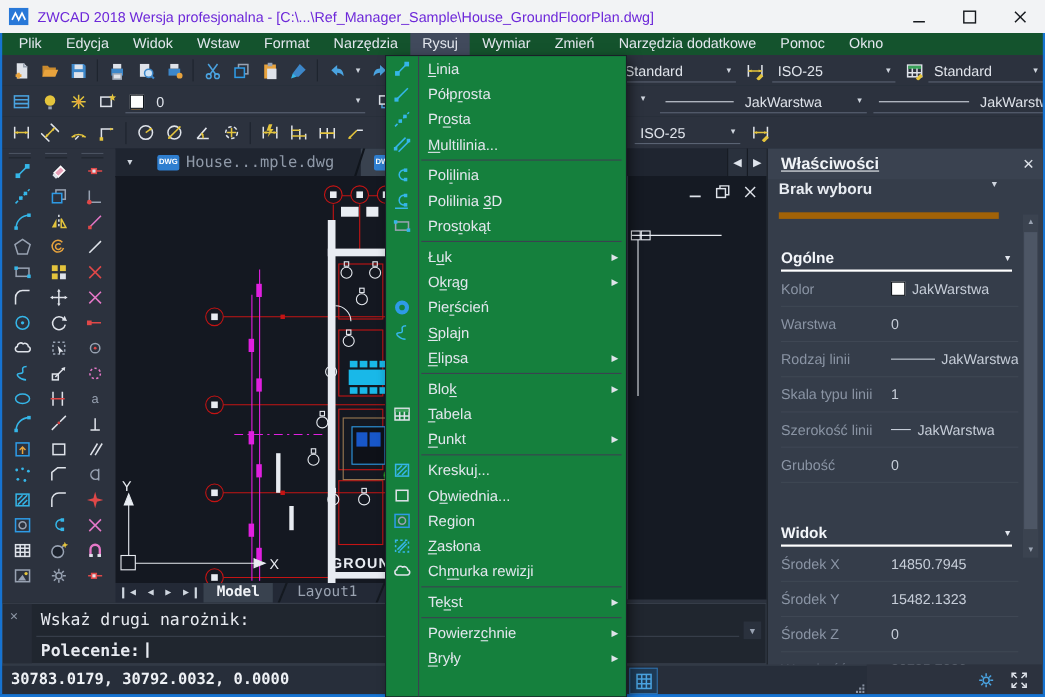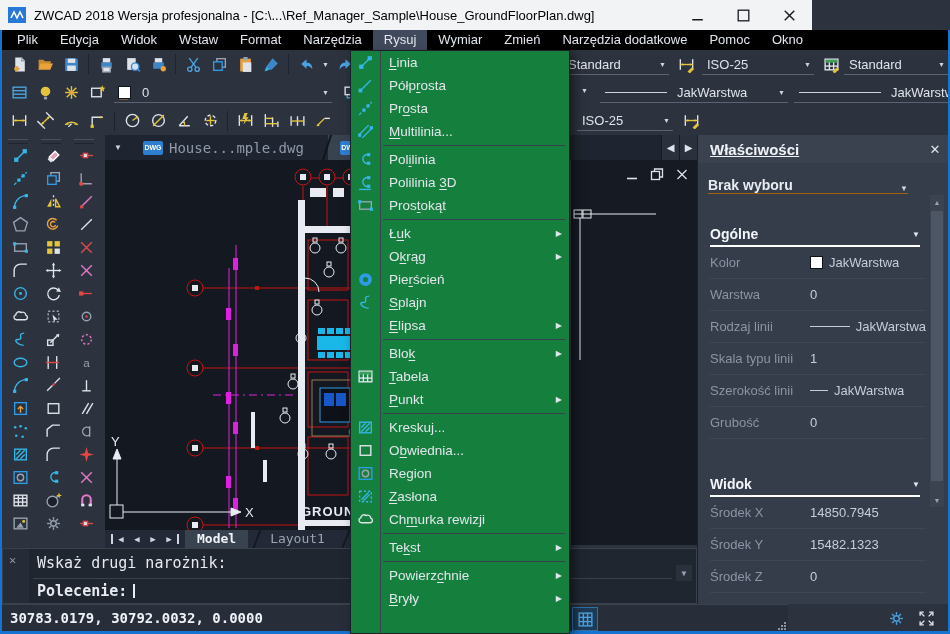--- a/index.html
+++ b/index.html
@@ -1,25 +1,25 @@
 <!DOCTYPE html>
 <html><head>
 <meta charset="utf-8">
 <style>
   html,body{margin:0;padding:0;background:#10141b;}
   #app{position:relative;width:950px;height:634px;overflow:hidden;background:#2c323e;
        font-family:"Liberation Sans",sans-serif;-webkit-font-smoothing:antialiased;}
   
-  .titlebar{position:absolute;left:0;top:0;width:812px;height:30px;background:#f2f3f5;
-            display:flex;align-items:center;color:#000000;}
+  .titlebar{position:absolute;left:0;top:0;width:950px;height:30px;background:#f2f3f5;
+            display:flex;align-items:center;color:#6d28d9;}
   .title-text{font-size:13px;margin-left:8px;white-space:nowrap;}
   .win-controls{position:absolute;right:0;top:0;height:30px;display:flex;}
   .win-btn{width:46px;height:30px;display:flex;align-items:center;justify-content:center;}
   
-  .menubar{position:absolute;left:0;top:30px;width:950px;height:20px;background:#000000;
+  .menubar{position:absolute;left:0;top:30px;width:950px;height:20px;background:#14532d;
            display:flex;align-items:center;padding-left:6px;box-sizing:border-box;}
   .mb-item{padding:0 11px;font-size:13px;color:#e3e7ee;height:20px;line-height:20px;cursor:default;}
   .mb-item.active{background:#414a5c;}
   
   .tb{position:absolute;left:2px;width:946px;background:#2c323e;border-bottom:1px solid #222834;
       display:flex;align-items:center;}
   #tb1{top:50px;height:28px;}#tb2{top:78px;height:28px;}#tb3{top:106px;height:29px;}
   .tbrow{display:flex;align-items:center;padding-left:4px;}
   .tbi{width:26px;height:24px;display:flex;align-items:center;justify-content:center;flex:0 0 auto;}
   .tbi svg{display:block;}
@@ -83,21 +83,21 @@
   .st-ic{position:absolute;top:2px;width:24px;height:22px;display:flex;align-items:center;justify-content:center;}
   .st-ic.boxed{border:1px solid #2f6fa8;background:#1e3a55;}
   #bottomline{position:absolute;left:0;top:631px;width:950px;height:3px;background:#1673d1;}
   .sideblue{position:absolute;top:30px;width:2px;height:601px;background:#1673d1;}
   
   #props{position:absolute;left:697px;top:135px;width:251px;height:469px;background:#353d4a;
          border-left:1px solid #1c2129;box-sizing:border-box;overflow:hidden;}
   .p-head{height:28px;display:flex;align-items:center;background:#3a4250;}
   .p-title{font-size:15px;font-weight:bold;color:#f0f3f7;margin-left:12px;flex:1;text-decoration:underline;}
   .p-close{width:26px;text-align:center;color:#dfe3ea;font-size:13px;}
-  .p-sel{height:30px;display:flex;align-items:flex-end;border-bottom:1px solid #a16207;
+  .p-sel{height:30px;display:flex;align-items:flex-start;border-bottom:6px solid #a16207;
          margin:0 40px 0 10px;color:#e8ecf2;font-size:14px;font-weight:bold;}
   .p-sel .dd{margin-left:auto;font-size:8px;color:#cfd5de;}
   #props-body{position:absolute;left:0;top:60px;width:228px;bottom:0;overflow:hidden;padding-top:28px;box-sizing:border-box;}
   .sec-h{display:flex;align-items:center;margin:0 6px 0 12px;height:22px;border-bottom:2px solid #ffffff;}
   .sec-h .t{font-size:14px;font-weight:bold;color:#f2f5f9;flex:1;}
   .sec-h .dd{font-size:8px;color:#e2e6ed;}
   .p-row{display:flex;align-items:center;height:31px;border-bottom:1px solid #3f4754;margin-left:12px;}
   .p-row .lab{width:100px;font-size:13px;color:#8a94a4;flex:0 0 auto;}
   .p-row .val{display:flex;align-items:center;font-size:13px;color:#c6cdd8;white-space:nowrap;overflow:hidden;}
   .swatch{display:inline-block;width:11px;height:11px;background:#ffffff;border:1px solid #0e1319;margin-right:6px;}

